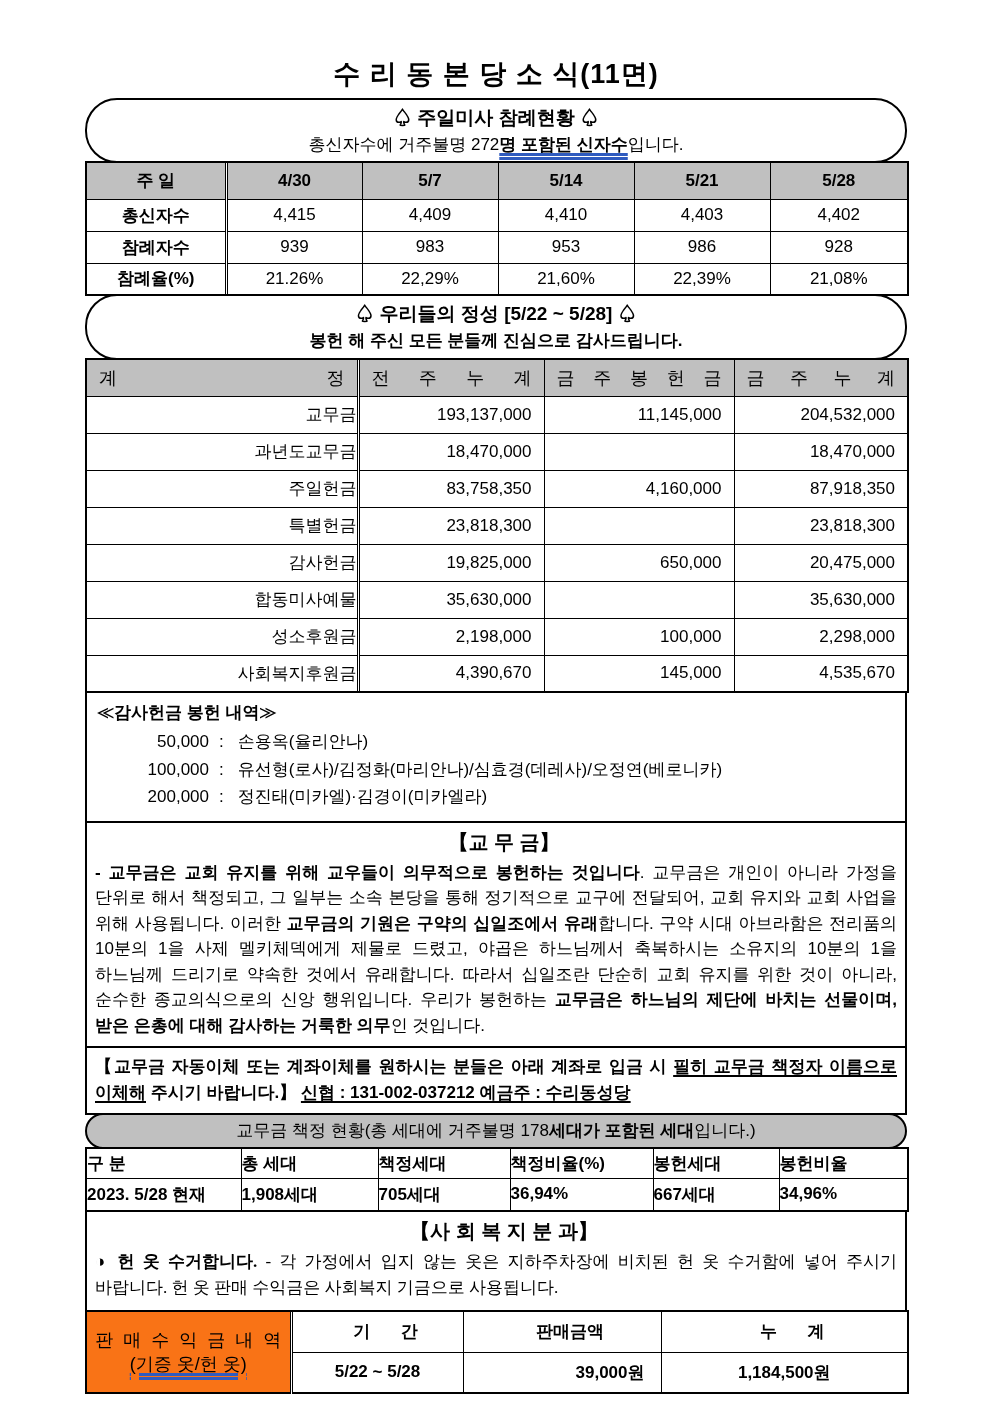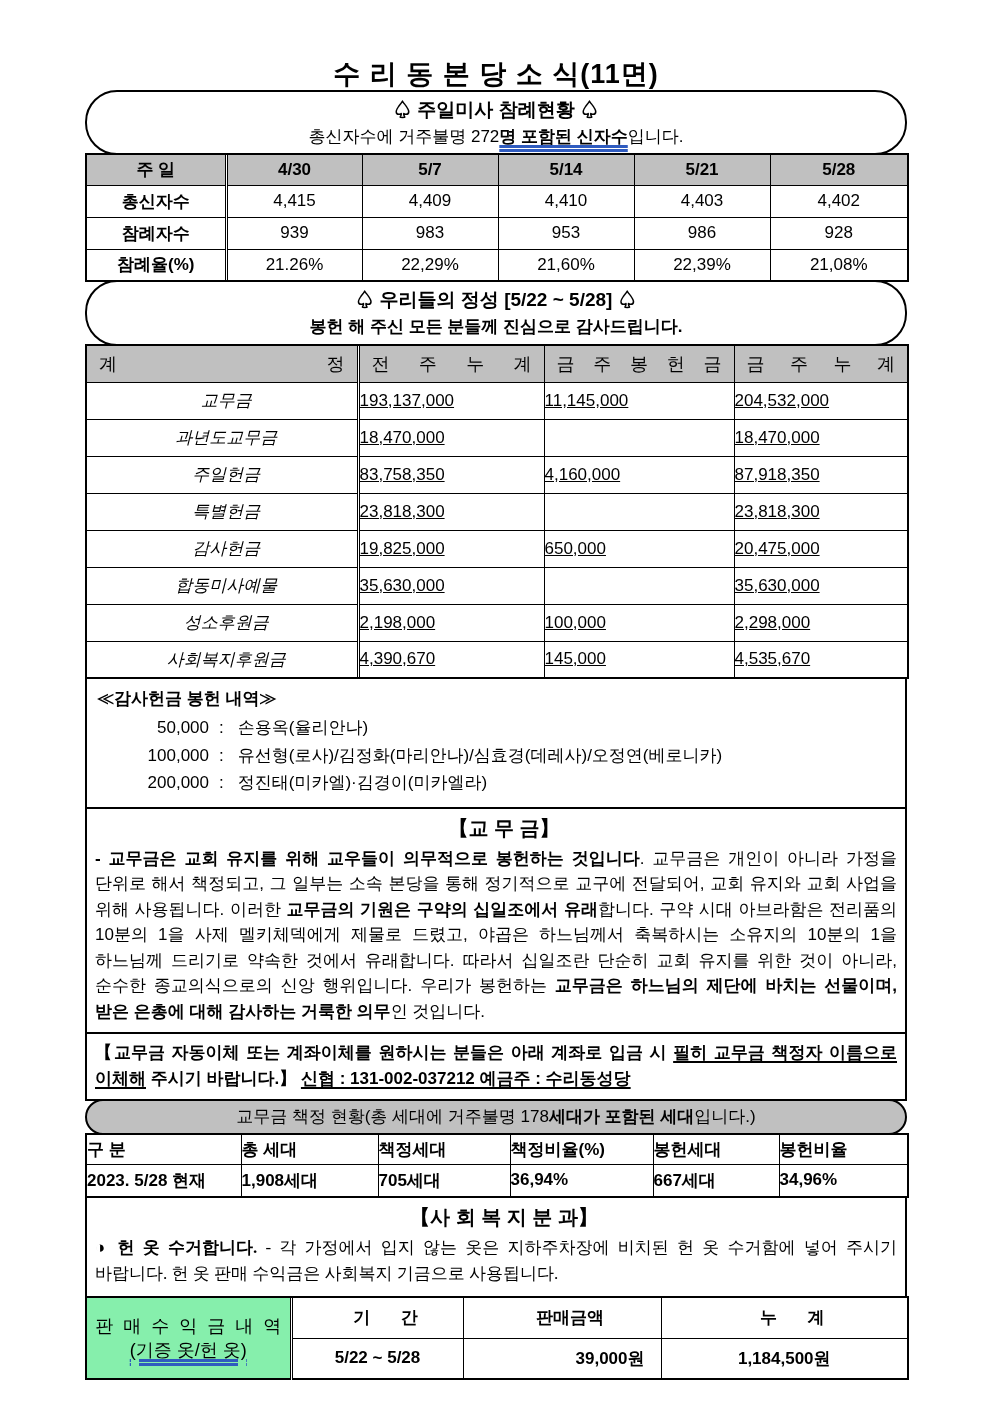--- a/index.html
+++ b/index.html
@@ -7,43 +7,43 @@
   body {
     width: 992px; height: 1403px;
     font-family: "Liberation Sans", sans-serif;
     color: #000;
     position: relative;
   }
   .doc { position: absolute; left: 85px; top: 56px; width: 822px; }
 
   .title {
     text-align: center; font-size: 27px; font-weight: bold;
-    letter-spacing: 1px; 
+    letter-spacing: 1px; margin-bottom: 8px;
   }
 
   .box { border: 2px solid #000; margin-top: -2px; background: #fff; }
   .center { text-align: center; border-radius: 32px; }
   .gray { background: #c0c0c0; }
 
   .h1 { font-size: 19px; font-weight: bold; padding-top: 5px; }
   .h2 { font-size: 17px; padding: 2px 0 5px 0; }
   .h2b { font-size: 17px; font-weight: bold; padding: 2px 0 6px 0; }
 
   table.t { width: 822px; border-collapse: collapse; table-layout: fixed; margin-top: -2px; border: 2px solid #000; }
   table.t td { border: 1px solid #000; vertical-align: middle; font-size: 17px; overflow: hidden; }
   td.dbl { border-right: 3px double #000 !important; }
 
   .t1 tr { height: 32px; }
   .t1 td { text-align: center; }
-  .t1 .hrow { height: 31px; margin-left: 24px; }
+  .t1 .hrow { height: 37px; margin-left: 24px; }
   .t1 .hrow td, .t1 td.lbl { font-weight: bold; }
 
   .t2 tr { height: 37px; }
-  .t2 td.lab { text-align: center; padding-left: 9px; font-style: italic; }
-  .t2 td.num { padding-right: 12px; text-decoration: underline; }
+  .t2 td.lab { text-align: right; padding-left: 9px; }
+  .t2 td.num { text-align: right; padding-right: 12px; }
   .t2 .h2row td { font-size: 18px; background: #c0c0c0; }
   .dist { text-align: justify; text-align-last: justify; padding: 0 12px; }
 
   .thanksbox { padding: 8px 10px 10px 10px; font-size: 17px; }
   .thanks-title { font-weight: bold; margin-bottom: 4px; }
   .titem { display: flex; line-height: 1.62; }
   .titem .amt { width: 112px; text-align: right; }
   .titem .col { padding: 0 14px 0 10px; }
 
   .sect-title { text-align: center; font-size: 20px; font-weight: bold; padding: 6px 0 4px 16px; }
@@ -53,21 +53,21 @@
   .banner { font-size: 17px; padding: 4px 0 5px 0; }
 
   .t3 td { text-align: left; font-weight: bold; }
   .t3 .hrow { height: 30px; }
   .t3 .drow { height: 33px; }
 
   .welfarebody { font-size: 17px; line-height: 1.5; text-align: justify; word-break: keep-all; padding: 0 8px 10px 8px; font-family: Liberation Serif, serif; }
 
   .t4 tr { height: 41px; }
   .t4 td { text-align: center; }
-  .t4 td.salescell { background: #86efac; font-size: 18px; }
+  .t4 td.salescell { background: #f97316; font-size: 18px; }
   .t4 td.num { text-align: right; padding-right: 16px; }
   .t4 .hdr { font-weight: bold; padding-left: 16px; }
   .t4 .dat { font-weight: bold; }
   .wsp { word-spacing: 26px; }
   .wsp2 { word-spacing: 5px; }
 
   .sb { font-weight: bold; }
   .su { text-decoration: underline; text-decoration-thickness: 2px; text-underline-offset: 3px; }
   .sub { text-decoration: underline double #2f5bbf; text-decoration-thickness: 3px; text-underline-offset: 3px; }
   .ub2 { text-decoration: underline double #2f5bbf; text-decoration-thickness: 3px; text-underline-offset: 3px; }

